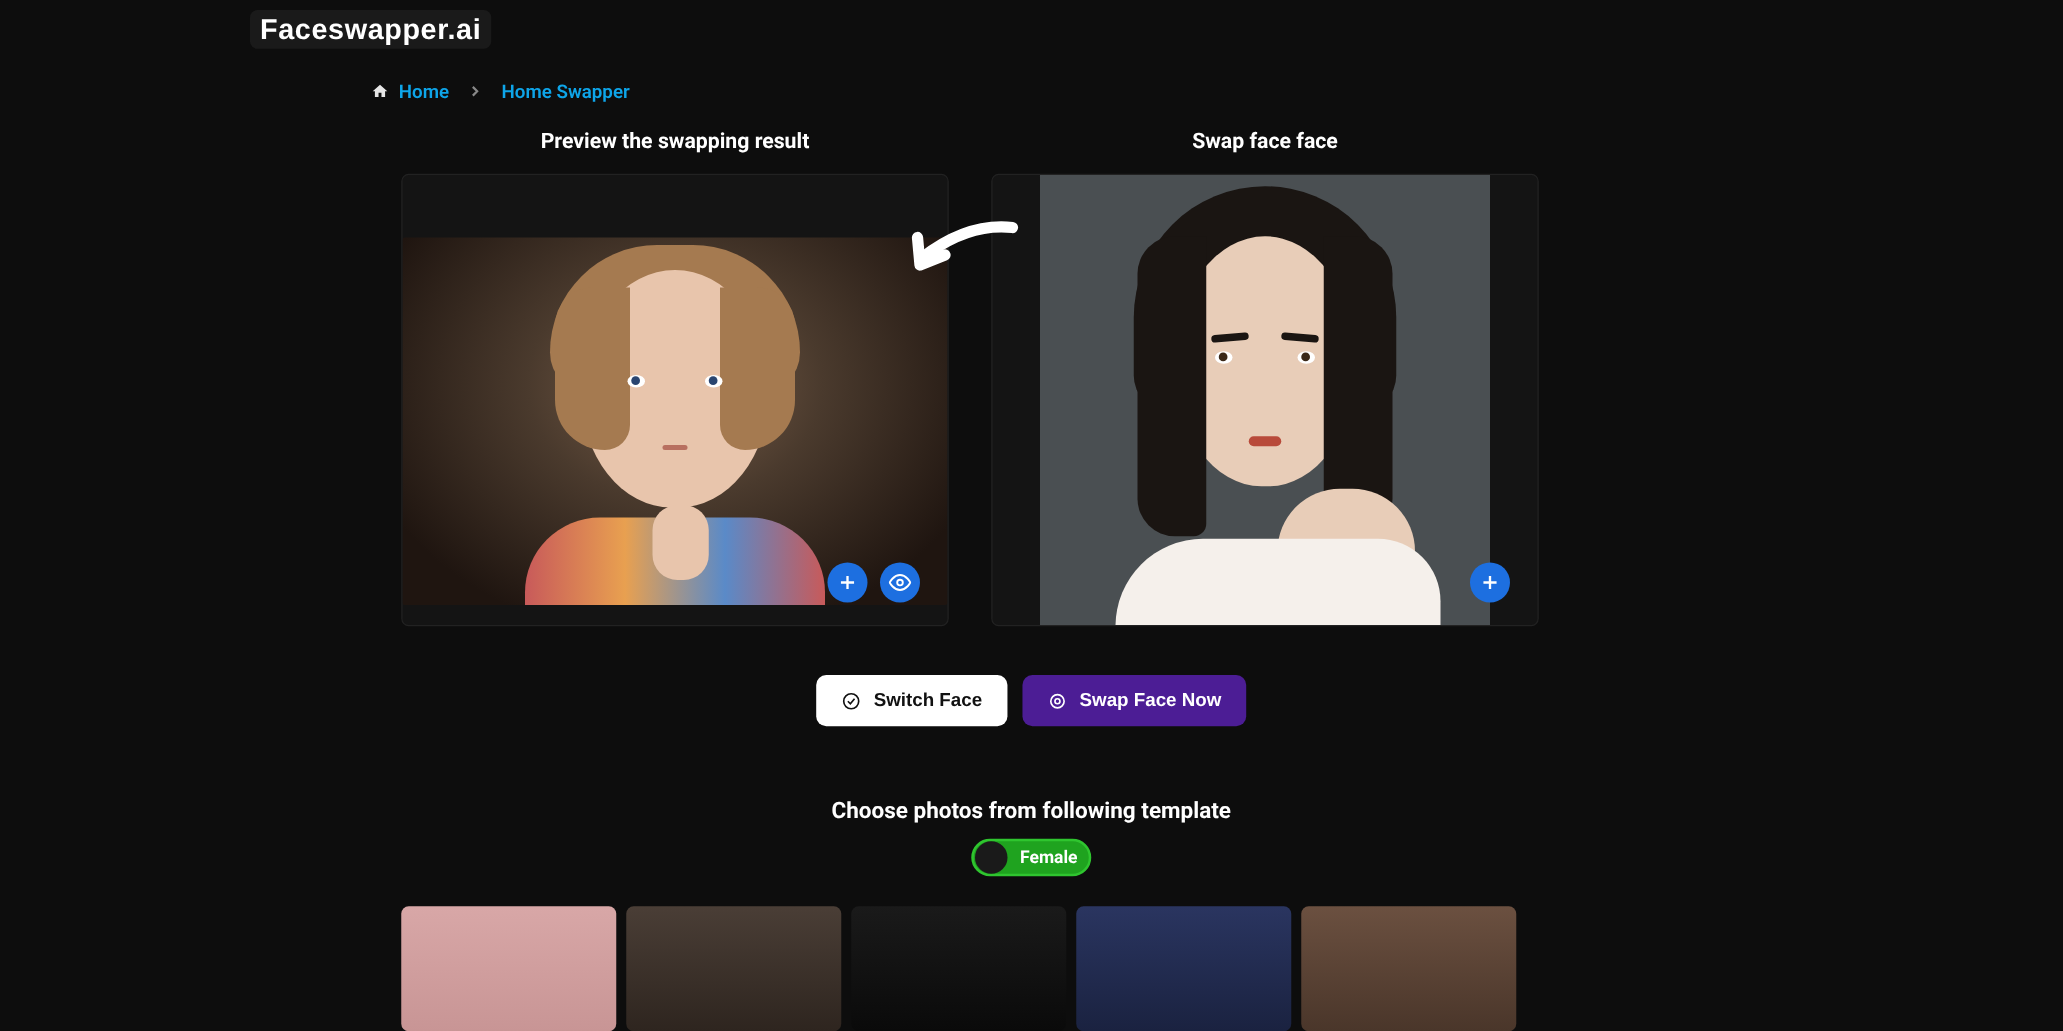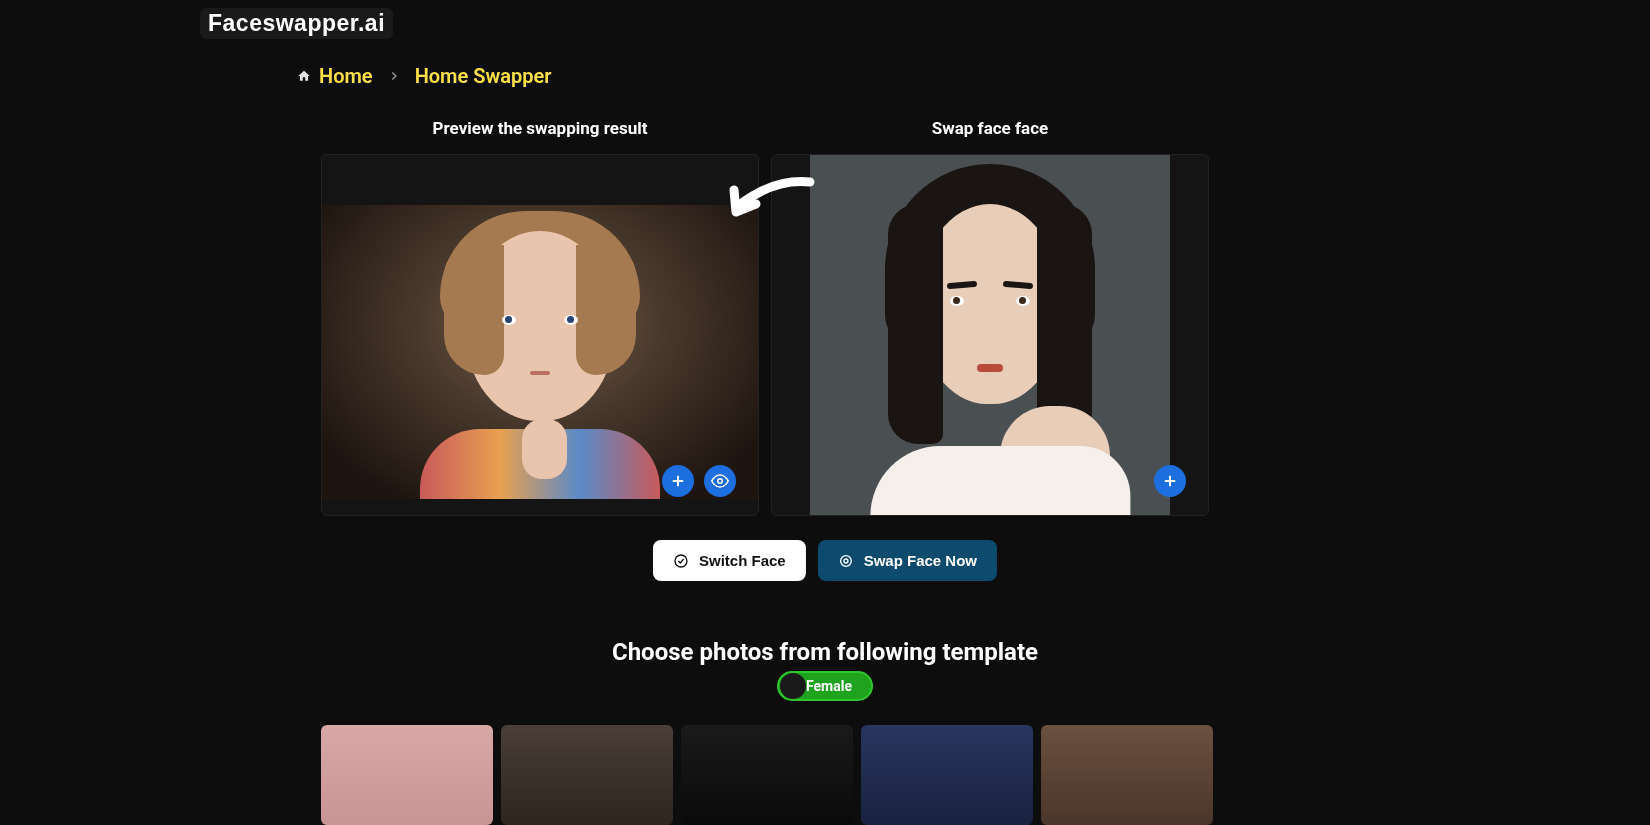--- a/index.html
+++ b/index.html
@@ -23,32 +23,32 @@
   padding: 2px 8px;
   border-radius: 6px;
 }
 .breadcrumb {
   position: absolute;
   left: 297px;
   top: 64px;
   display: flex;
   align-items: center;
   gap: 14px;
-  font-size: 20px;
+  font-size: 15px;
   font-weight: 600;
-  color: #fde047;
+  color: #0ea5e9;
 }
 .breadcrumb .home-link { display: flex; align-items: center; gap: 8px; cursor: pointer; }
 .breadcrumb svg { width: 14px; height: 14px; }
 .panels {
   position: absolute;
   left: 321px;
-  top: 118px;
-  display: flex;
-  gap: 12px;
+  top: 103px;
+  display: flex;
+  gap: 34px;
 }
 .panel-col { display: flex; flex-direction: column; align-items: center; }
 .panel-title { font-size: 17px; font-weight: 700; margin-bottom: 16px; }
 .panel {
   width: 438px;
   height: 362px;
   background: #141414;
   border: 1px solid #222;
   border-radius: 6px;
   position: relative;
@@ -109,28 +109,28 @@
   border-radius: 8px;
   font-size: 15px;
   font-weight: 600;
   display: flex;
   align-items: center;
   gap: 10px;
   border: none;
   cursor: pointer;
 }
 .btn-white { background: #fff; color: #111; }
-.btn-blue { background: #0c4a6e; color: #fff; }
+.btn-blue { background: #4c1d95; color: #fff; }
 .btn svg { width: 16px; height: 16px; }
 .template-title {
   position: absolute;
   left: 50%;
   transform: translateX(-50%);
   top: 638px;
-  font-size: 24px;
+  font-size: 18px;
   font-weight: 700;
   text-align: center;
 }
 .toggle {
   position: absolute;
   left: 50%;
   transform: translateX(-50%);
   top: 671px;
   background: #1fa31f;
   border: 2px solid #2fc52f;
@@ -141,21 +141,21 @@
   align-items: center;
   cursor: pointer;
 }
 .toggle-knob {
   width: 26px;
   height: 26px;
   border-radius: 50%;
   background: #1a1a1a;
   margin-left: 1px;
 }
-.toggle-label { font-size: 14px; font-weight: 700; color: #fff; }
+.toggle-label { margin-left: 10px; font-size: 14px; font-weight: 700; color: #fff; }
 .templates {
   position: absolute;
   left: 321px;
   top: 725px;
   display: flex;
   gap: 8px;
 }
 .template-thumb {
   width: 172px;
   height: 100px;

